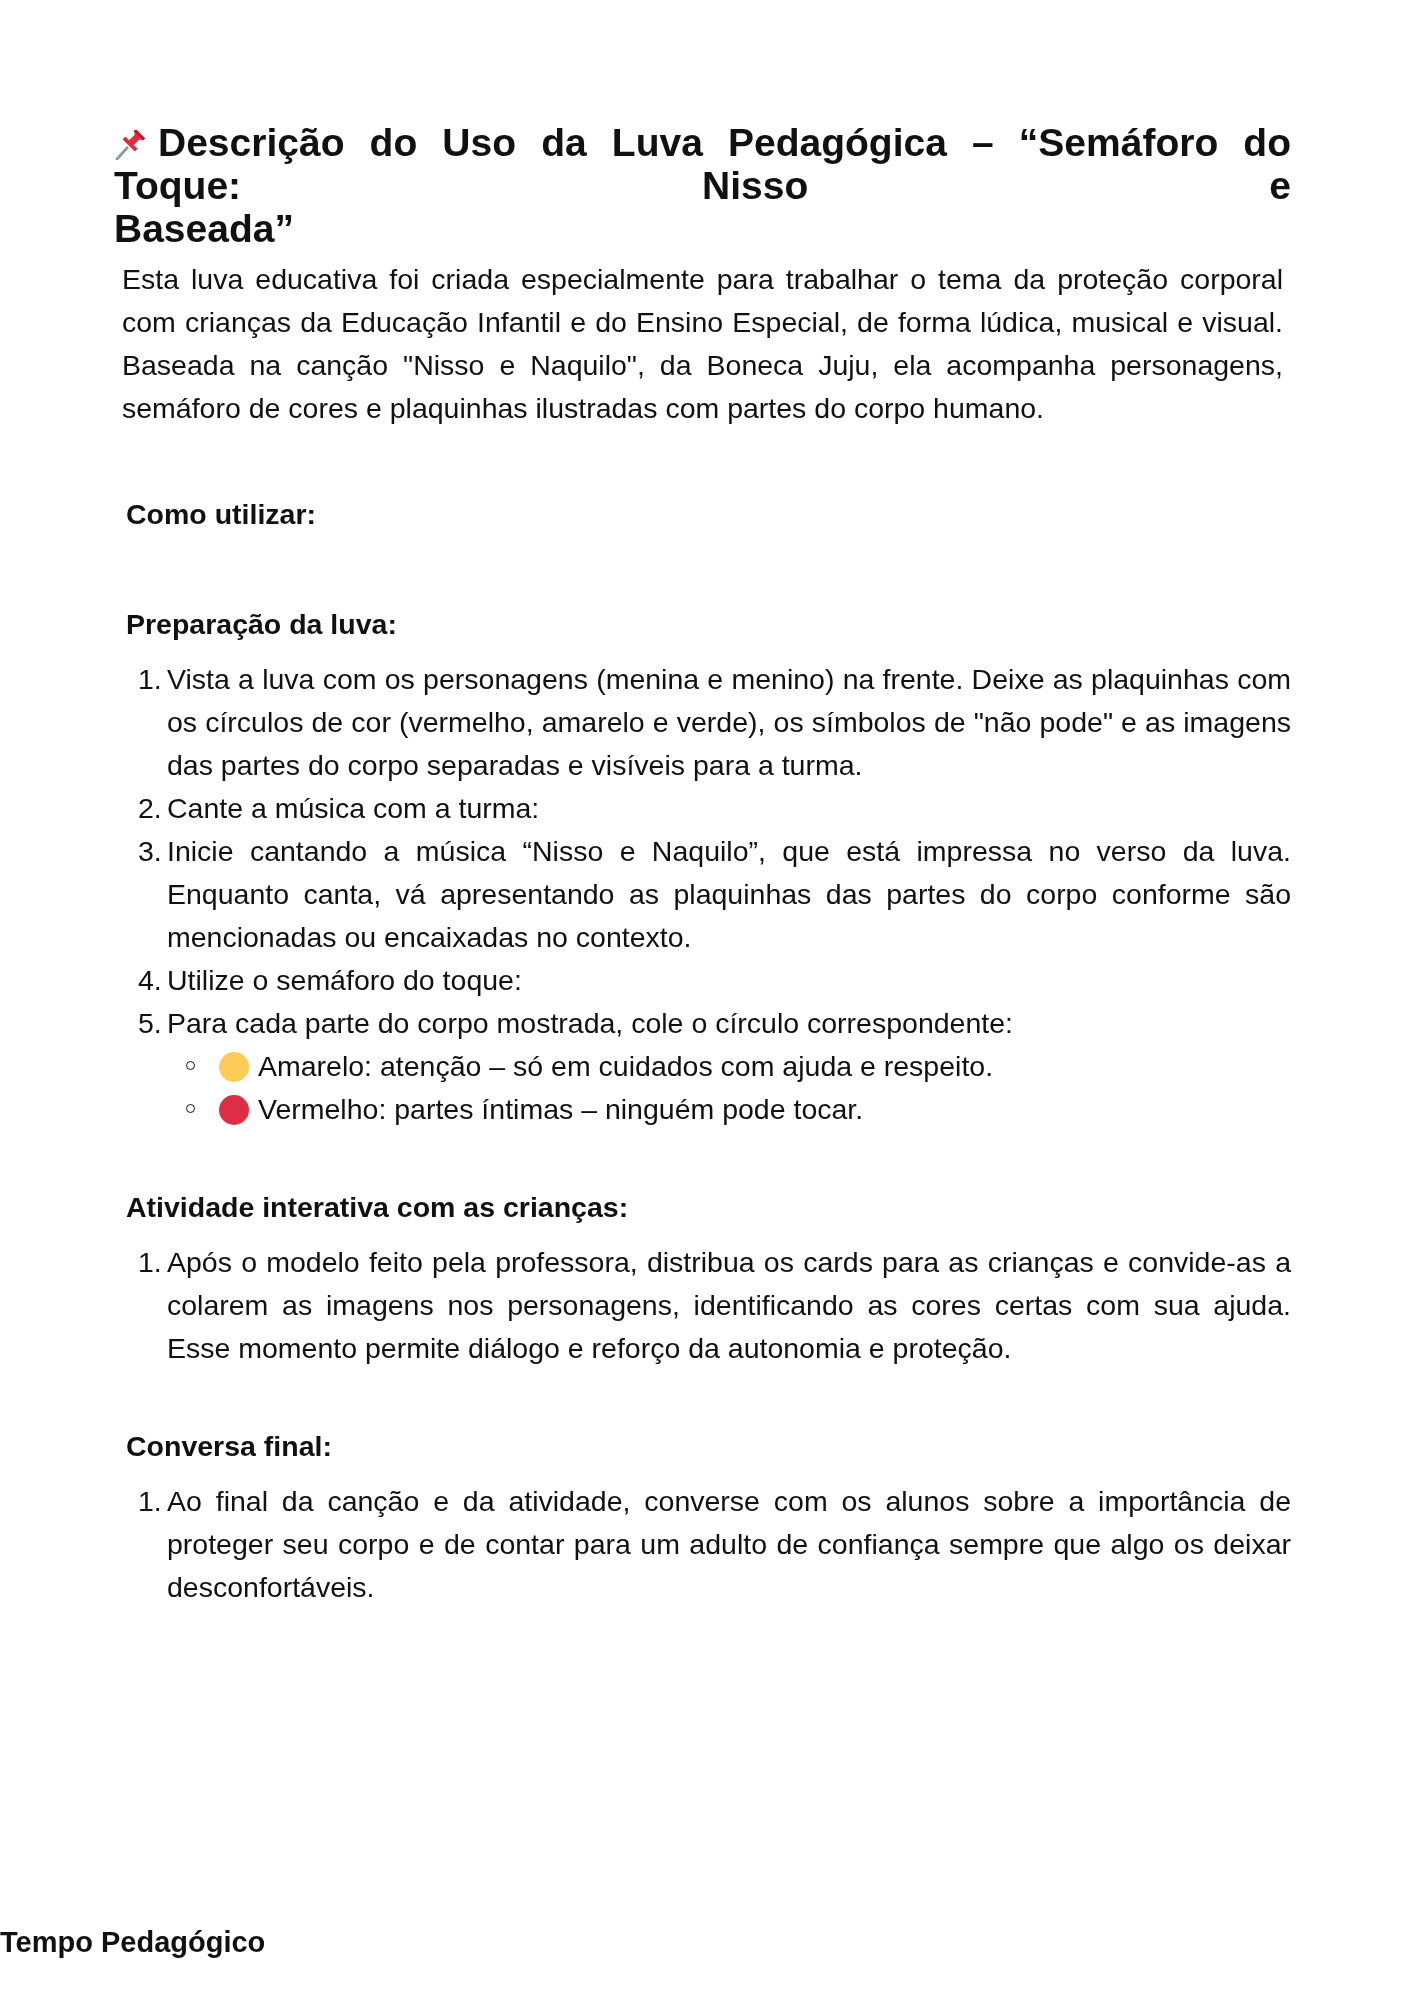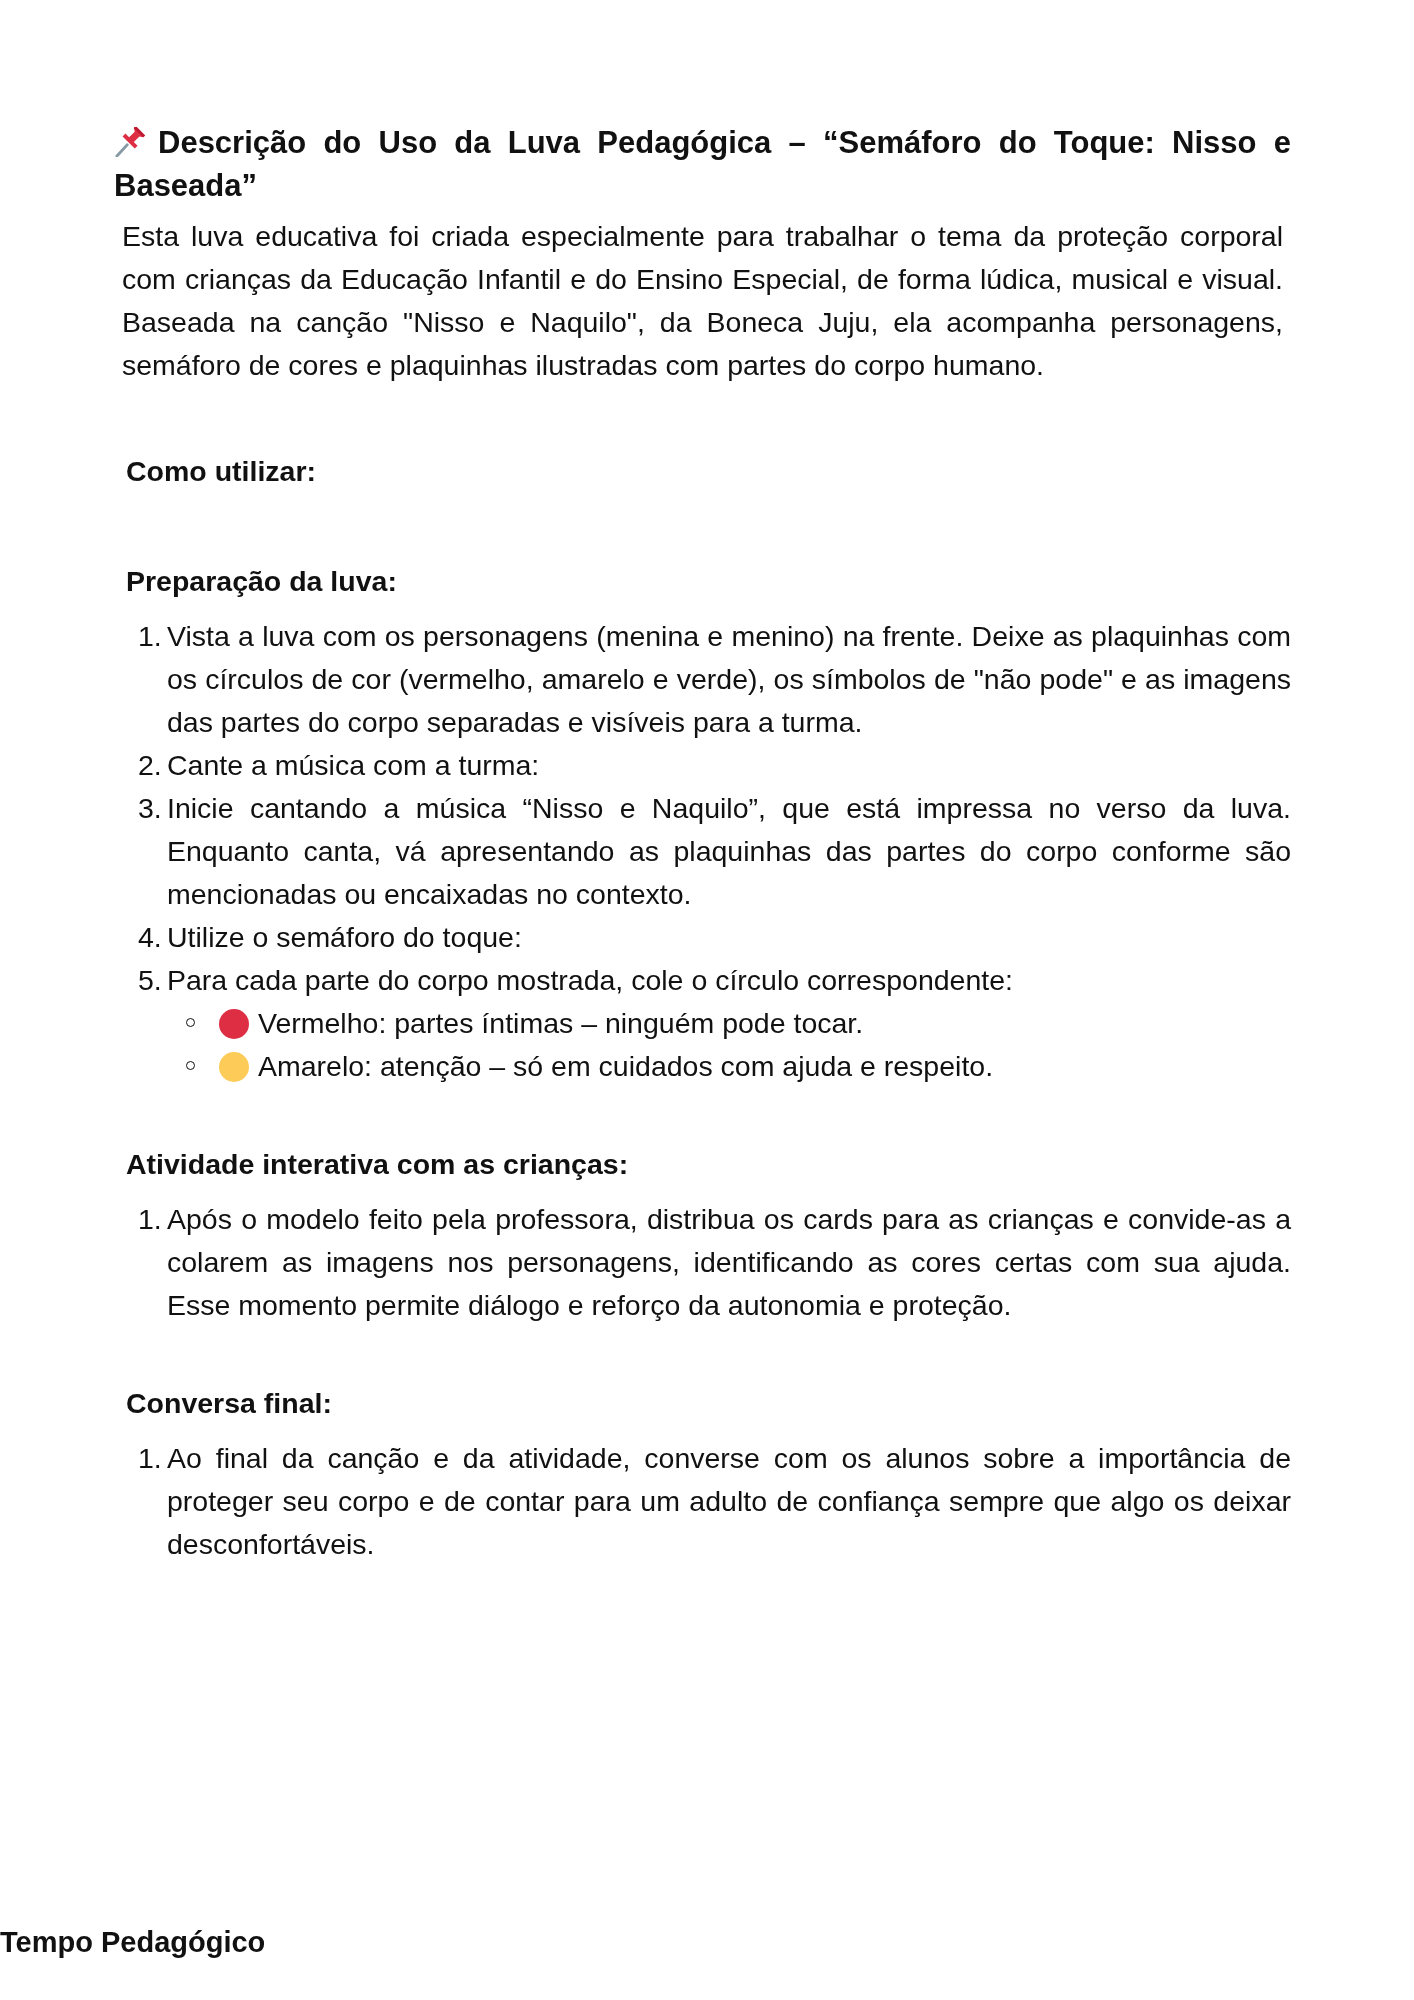--- a/index.html
+++ b/index.html
@@ -1,20 +1,20 @@
 <!DOCTYPE html>
 <html><head>
 <meta charset="utf-8">
 <style>
   html, body { margin: 0; padding: 0; background: #ffffff; }
   body { width: 1414px; height: 2000px; position: relative; overflow: hidden;
          font-family: "Liberation Sans", "DejaVu Sans", sans-serif; color: #111111; }
   .page { position: absolute; left: 114px; top: 121px; width: 1177px;
           font-size: 28.5px; line-height: 43px; }
-  .title { font-weight: bold; text-align: justify; text-align-last: left; margin: 0; font-size: 31px; }
+  .title { font-weight: bold; text-align: justify; text-align-last: left; margin: 0; font-size: 39px; }
   .title .line1 { display: block; text-align: justify; text-align-last: justify; }
   .pin { display: inline-block; width: 34px; height: 30px; vertical-align: -4px; margin-right: 10px; }
   .para { margin: 8px; text-align: justify; }
   .heading { font-weight: bold; margin: 12px; }
   .blank { height: 43px; }
   ol.steps { margin: 0; padding: 0; list-style: none; }
   ol.steps > li { position: relative; padding-left: 53px; text-align: justify; }
   ol.steps > li .num { position: absolute; left: 24px; top: 0; }
   ul.sub { list-style: none; margin: 0; padding: 0; }
   ul.sub li { position: relative; padding-left: 144px; }
@@ -53,27 +53,27 @@
     <ol class="steps">
       <li><span class="num">1.</span><span>Vista a luva com os personagens (menina e menino) na frente. Deixe as plaquinhas com os círculos de cor (vermelho, amarelo e verde), os símbolos de "não pode" e as imagens das partes do corpo separadas e visíveis para a turma.</span></li>
       <li><span class="num">2.</span><span>Cante a música com a turma:</span></li>
       <li><span class="num">3.</span><span>Inicie cantando a música “Nisso e Naquilo”, que está impressa no verso da luva. Enquanto canta, vá apresentando as plaquinhas das partes do corpo conforme são mencionadas ou encaixadas no contexto.</span></li>
       <li><span class="num">4.</span><span>Utilize o semáforo do toque:</span></li>
       <li><span class="num">5.</span><span>Para cada parte do corpo mostrada, cole o círculo correspondente:</span></li>
     </ol>
     <ul class="sub">
       <li>
         <span class="bullet"></span>
-        <span class="dot" style="background:#DD2E44"></span>
-        <span>Vermelho: partes íntimas – ninguém pode tocar.</span>
+        <span class="dot" style="background:#FDCB58"></span>
+        <span>Amarelo: atenção – só em cuidados com ajuda e respeito.</span>
       </li>
       <li>
         <span class="bullet"></span>
-        <span class="dot" style="background:#FDCB58"></span>
-        <span>Amarelo: atenção – só em cuidados com ajuda e respeito.</span>
+        <span class="dot" style="background:#DD2E44"></span>
+        <span>Vermelho: partes íntimas – ninguém pode tocar.</span>
       </li>
     </ul>
   </section>
 
   <div class="blank"></div>
 
   <section>
     <p class="heading">Atividade interativa com as crianças:</p>
     <ol class="steps">
       <li><span class="num">1.</span><span>Após o modelo feito pela professora, distribua os cards para as crianças e convide-as a colarem as imagens nos personagens, identificando as cores certas com sua ajuda. Esse momento permite diálogo e reforço da autonomia e proteção.</span></li>

